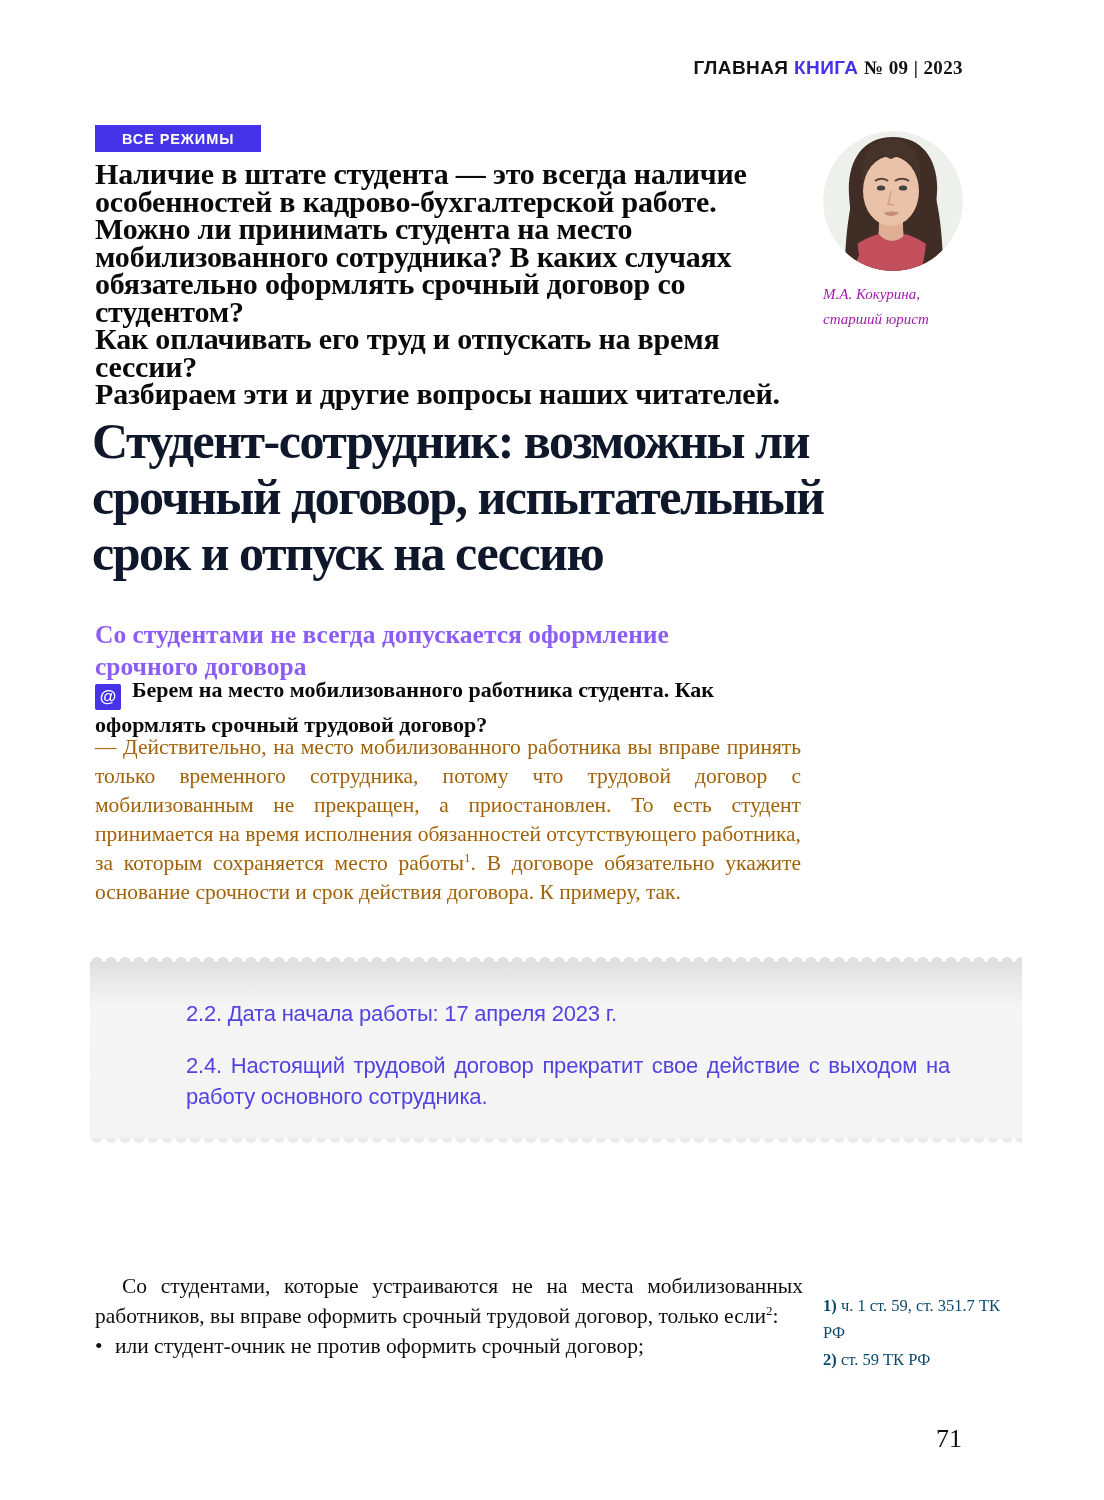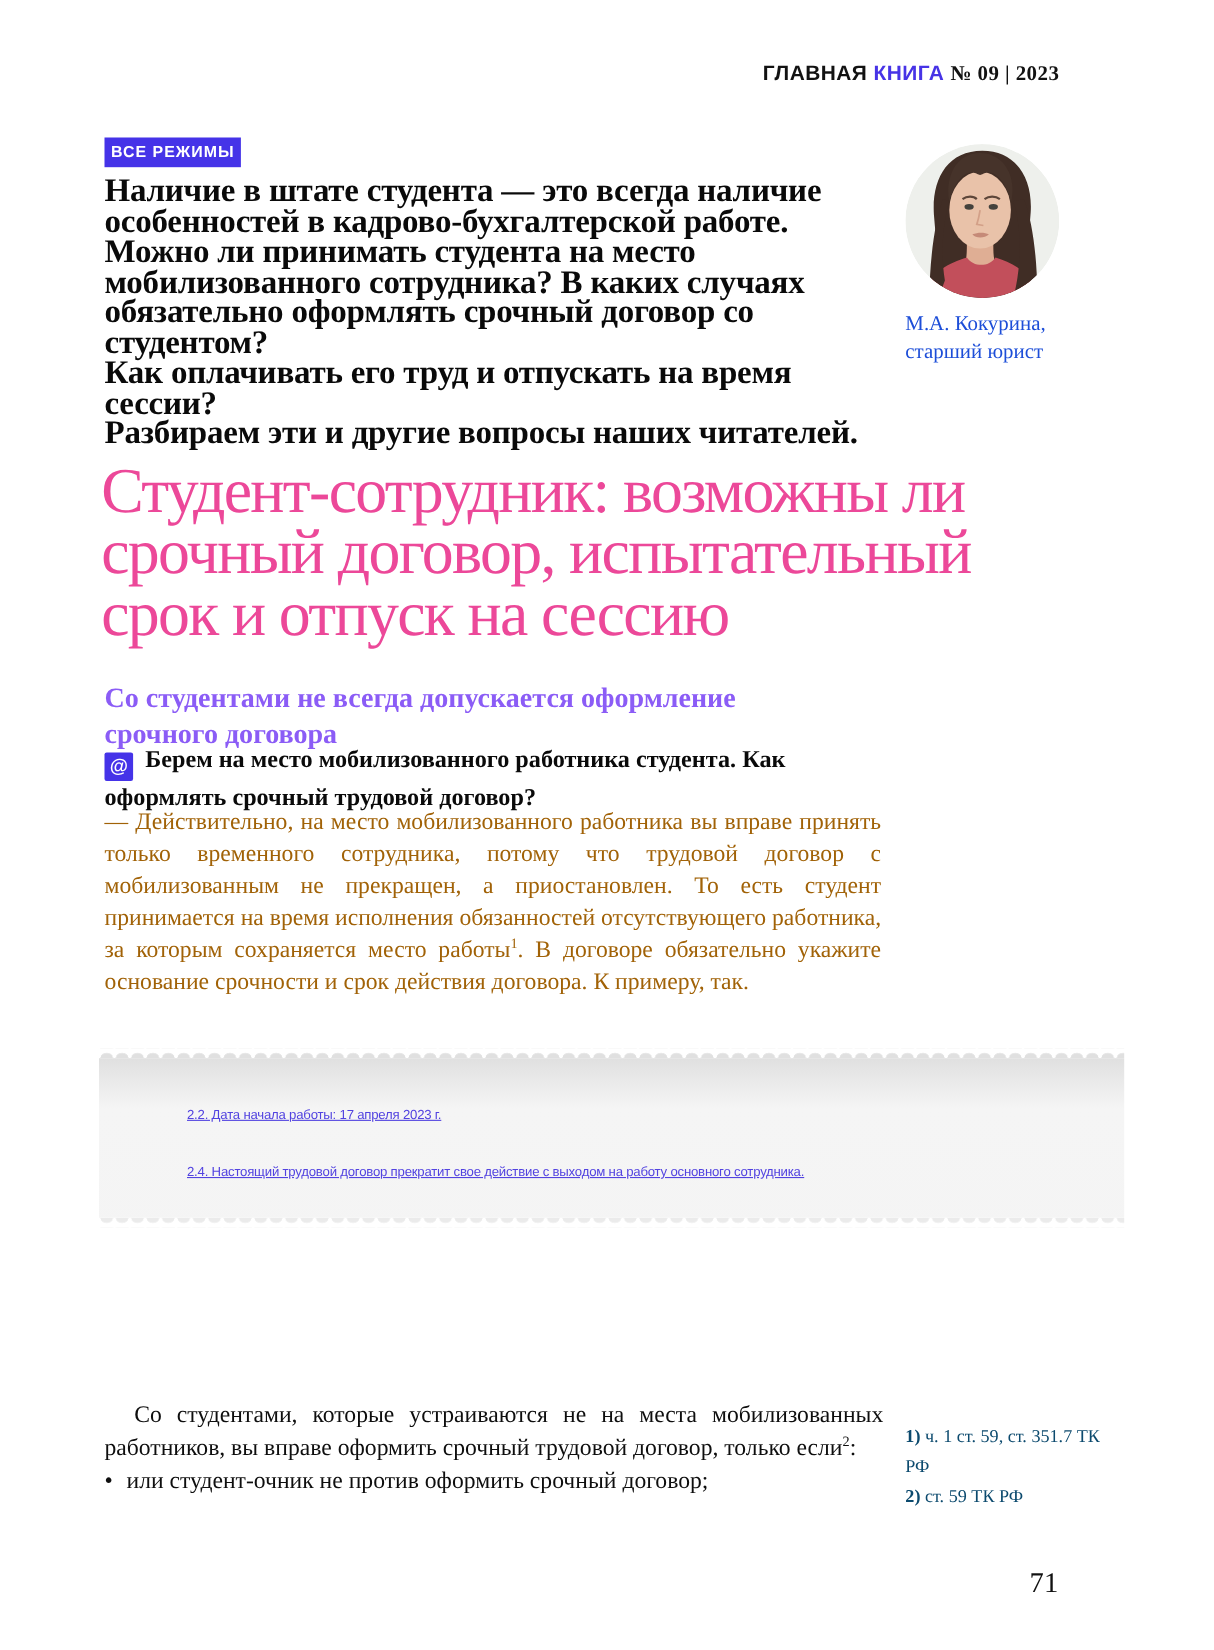--- a/index.html
+++ b/index.html
@@ -15,43 +15,43 @@
     font-size:19px; letter-spacing:0.4px; color:#121212; white-space:nowrap;
   }
   .masthead .brand2 { color:#4733e6; }
   .masthead .issue { font-family:"Liberation Serif", serif; font-weight:bold; }
 
   
   .badge {
     position:absolute; left:95px; top:125px;
     background:#4533e8; color:#ffffff;
     font-family:"Liberation Sans", sans-serif; font-weight:bold;
-    font-size:14.5px; letter-spacing:0.9px; padding:6px 6px 5px;
+    font-size:14.5px; letter-spacing:0.9px; padding:6px 27px 5px;
   }
 
   
   .intro {
     position:absolute; left:95px; top:160px; width:700px;
     font-weight:bold; font-size:30px; line-height:27.5px;
     letter-spacing:-0.2px; white-space:pre-line; color:#0a0a0a;
   }
 
   
   .author { position:absolute; left:823px; top:131px; width:210px; }
   .photo { width:140px; height:140px; border-radius:50%; overflow:hidden; display:block; }
   .caption {
-    margin-top:11px; font-size:19px; line-height:25px;
-    white-space:pre-line; color:#1d4ed8;
+    margin-top:11px; font-style:italic; font-size:15px; line-height:25px;
+    white-space:pre-line; color:#a21caf;
   }
 
   
   .title {
     position:absolute; left:92px; top:379px; width:980px;
-    font-weight:normal; font-size:58px; line-height:56px;
-    letter-spacing:-1.5px; white-space:pre-line; color:#ec4899;
+    font-weight:bold; font-size:50px; line-height:56px;
+    letter-spacing:-1.5px; white-space:pre-line; color:#0f172a;
   }
 
   
   .section-heading {
     position:absolute; left:95px; top:598px; width:770px;
     font-weight:bold; font-size:25.5px; line-height:32px;
     white-space:pre-line; color:#8b5cf6;
   }
 
   
@@ -76,23 +76,23 @@
   
   .excerpt { position:absolute; left:90px; top:953px; width:932px; }
   .tear { height:9px; background-repeat:repeat-x; background-size:14px 9px; }
   .tear-top   { background-image: radial-gradient(circle 6px at 7px 10px, #e0e0e0 97%, rgba(224,224,224,0) 100%); }
   .tear-bottom{ background-image: radial-gradient(circle 6px at 7px -1px, #ebebeb 97%, rgba(235,235,235,0) 100%); }
   .excerpt-body {
     background:linear-gradient(180deg,#e0e0e0 0px,#f5f5f5 46px,#f4f4f4 200px,#ebebeb 100%);
     padding:36px 56px 26px 80px;
   }
   .clause {
-    margin:0 0 21px; color:#5243e0;
-    font-family:"Liberation Sans", sans-serif; font-size:12px;
-    line-height:31px; letter-spacing:-0.2px; text-align:justify;text-decoration:underline;
+    margin:0 16px 21px; color:#5243e0;
+    font-family:"Liberation Sans", sans-serif; font-size:22px;
+    line-height:31px; letter-spacing:-0.2px; text-align:justify;
   }
   .clause:last-child { margin-bottom:0; }
 
   
   .closing {
     position:absolute; left:95px; top:1271px; width:708px;
     font-size:21.5px; line-height:30px; color:#0e0e0e;
   }
   .closing .para { text-align:justify; text-indent:27px; margin:0; }
   .bullet-line { margin:0; }

